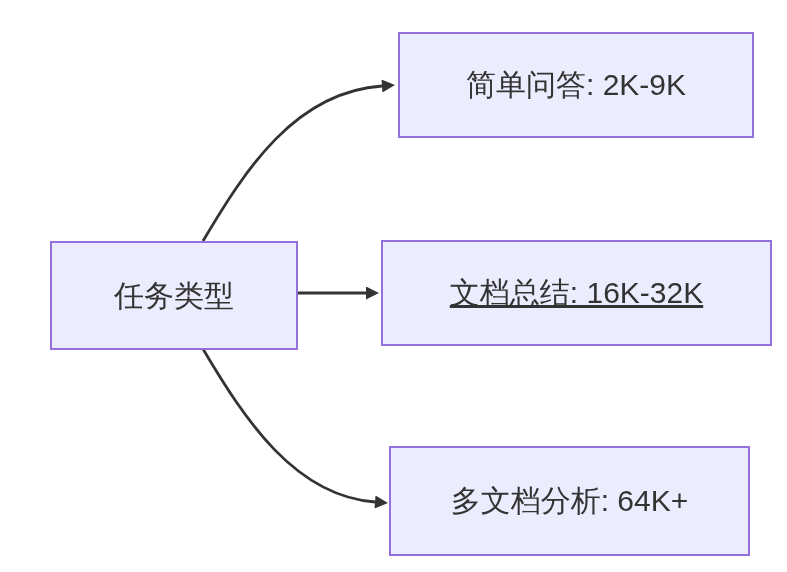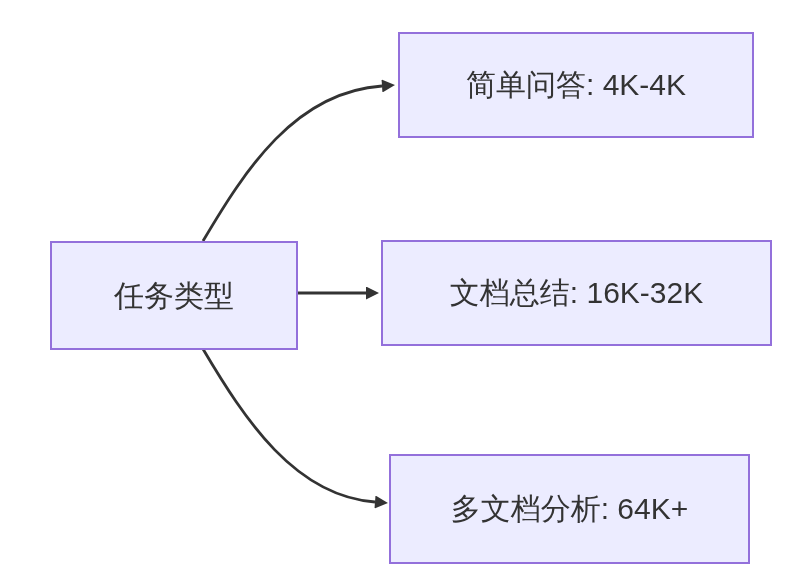--- a/index.html
+++ b/index.html
@@ -39,22 +39,22 @@
     background: var(--node-fill);
     border: 2px solid var(--node-border);
     color: var(--text-color);
     font-size: 30px;
     line-height: 1.2;
     text-align: center;
     white-space: nowrap;
   }
   .node-source { left: 50px;  top: 241px; width: 248px; height: 109px; }
   .node-t0     { left: 398px; top: 32px;  width: 356px; height: 106px; }
-  .node-t1     { left: 381px; top: 240px; width: 391px; height: 106px; }
-  .node-t2     { left: 389px; top: 446px; width: 361px; height: 110px; margin-top: 8px; }
+  .node-t1     { left: 381px; top: 240px; width: 391px; height: 106px; text-decoration: underline; }
+  .node-t2     { left: 389px; top: 446px; width: 361px; height: 110px; }
 </style>
 </head>
 <body>
 
 <div class="canvas">
 
   <svg class="edges" width="787" height="572" viewBox="0 0 787 572" xmlns="http://www.w3.org/2000/svg">
     <defs>
       <marker id="arrowhead" viewBox="0 0 10 10" refX="0" refY="5" markerWidth="15" markerHeight="13" orient="auto" markerUnits="userSpaceOnUse">
         <path class="edge-head" d="M 0 0 L 10 5 L 0 10 z" fill="#333333"></path>
@@ -63,21 +63,21 @@
     <path class="edge" d="M 203 241 C 245 170, 295 92, 382 86" marker-end="url(#arrowhead)"></path>
     <path class="edge" d="M 282 293 L 366 293" marker-end="url(#arrowhead)"></path>
     <path class="edge" d="M 203 349 C 245 420, 295 496, 375 502" marker-end="url(#arrowhead)"></path>
   </svg>
 
   <div class="node node-source">
     <span>任务类型</span>
   </div>
 
   <div class="node node-t0">
-    <span>简单问答: 4K-4K</span>
+    <span>简单问答: 2K-9K</span>
   </div>
 
   <div class="node node-t1">
     <span>文档总结: 16K-32K</span>
   </div>
 
   <div class="node node-t2">
     <span>多文档分析: 64K+</span>
   </div>
 

